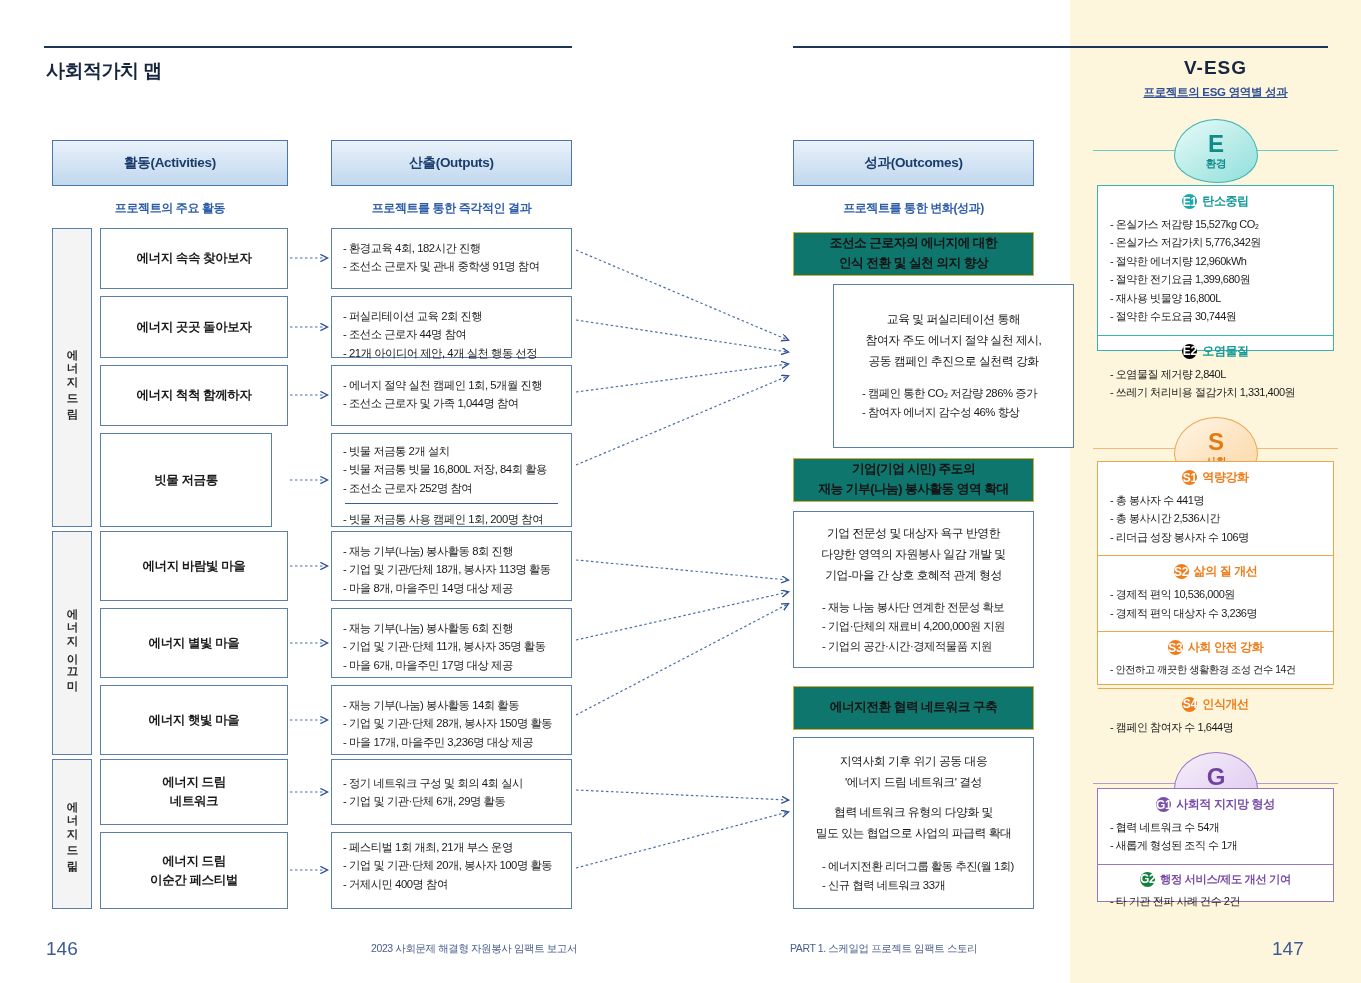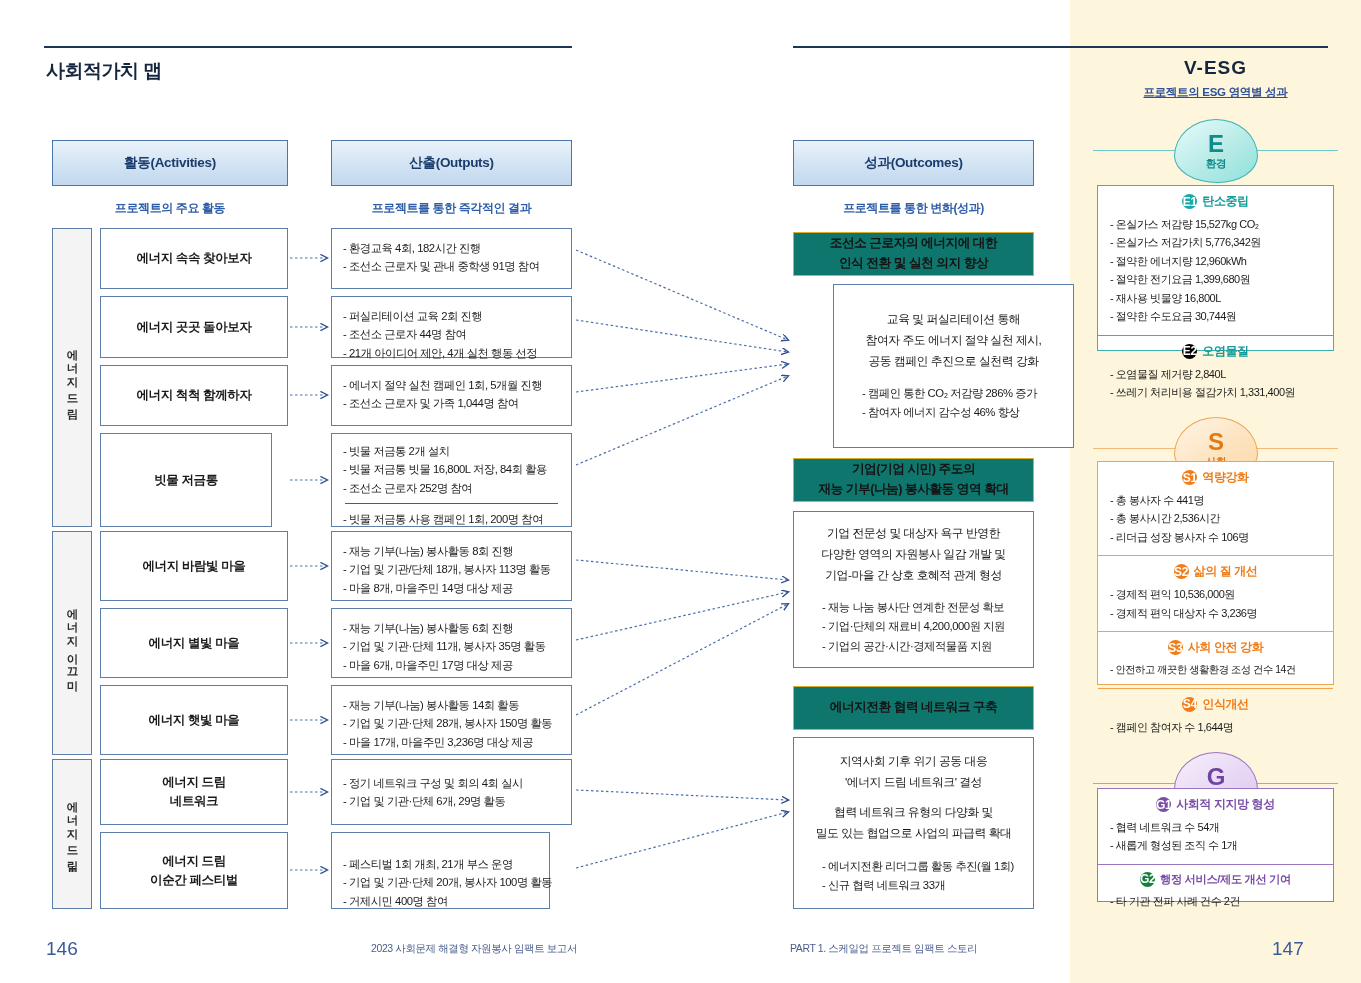--- a/index.html
+++ b/index.html
@@ -204,21 +204,21 @@
       <li>- 기업 및 기관·단체 28개, 봉사자 150명 활동</li>
       <li>- 마을 17개, 마을주민 3,236명 대상 제공</li>
     </ul>
   </div>
   <div class="box out-box" style="left:331px;top:759px;width:241px;height:66px;padding-top:14px;">
     <ul>
       <li>- 정기 네트워크 구성 및 회의 4회 실시</li>
       <li>- 기업 및 기관·단체 6개, 29명 활동</li>
     </ul>
   </div>
-  <div class="box out-box" style="left:331px;top:832px;width:219px;height:77px;padding-top:22px;">
+  <div class="box out-box" style="left:331px;top:832px;width:241px;height:77px;padding-top:5px;">
     <ul>
       <li>- 페스티벌 1회 개최, 21개 부스 운영</li>
       <li>- 기업 및 기관·단체 20개, 봉사자 100명 활동</li>
       <li>- 거제시민 400명 참여</li>
     </ul>
   </div>
 
   <svg class="arrows" xmlns="http://www.w3.org/2000/svg">
     <defs>
       <marker id="ah" markerWidth="7" markerHeight="7" refX="5.5" refY="3" orient="auto">

